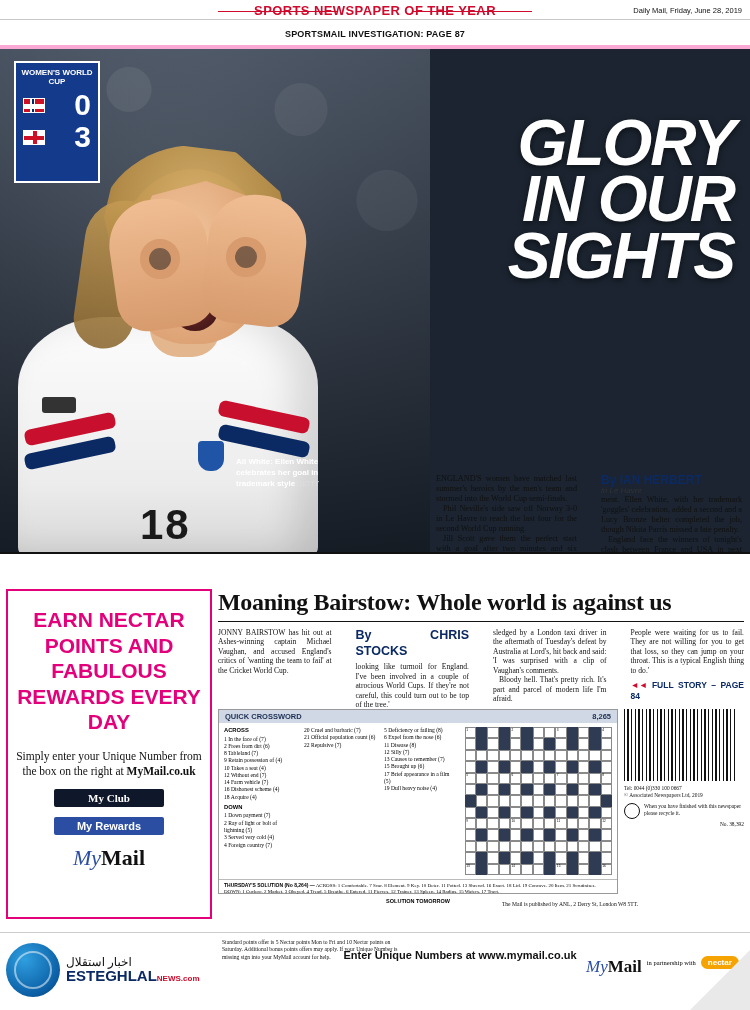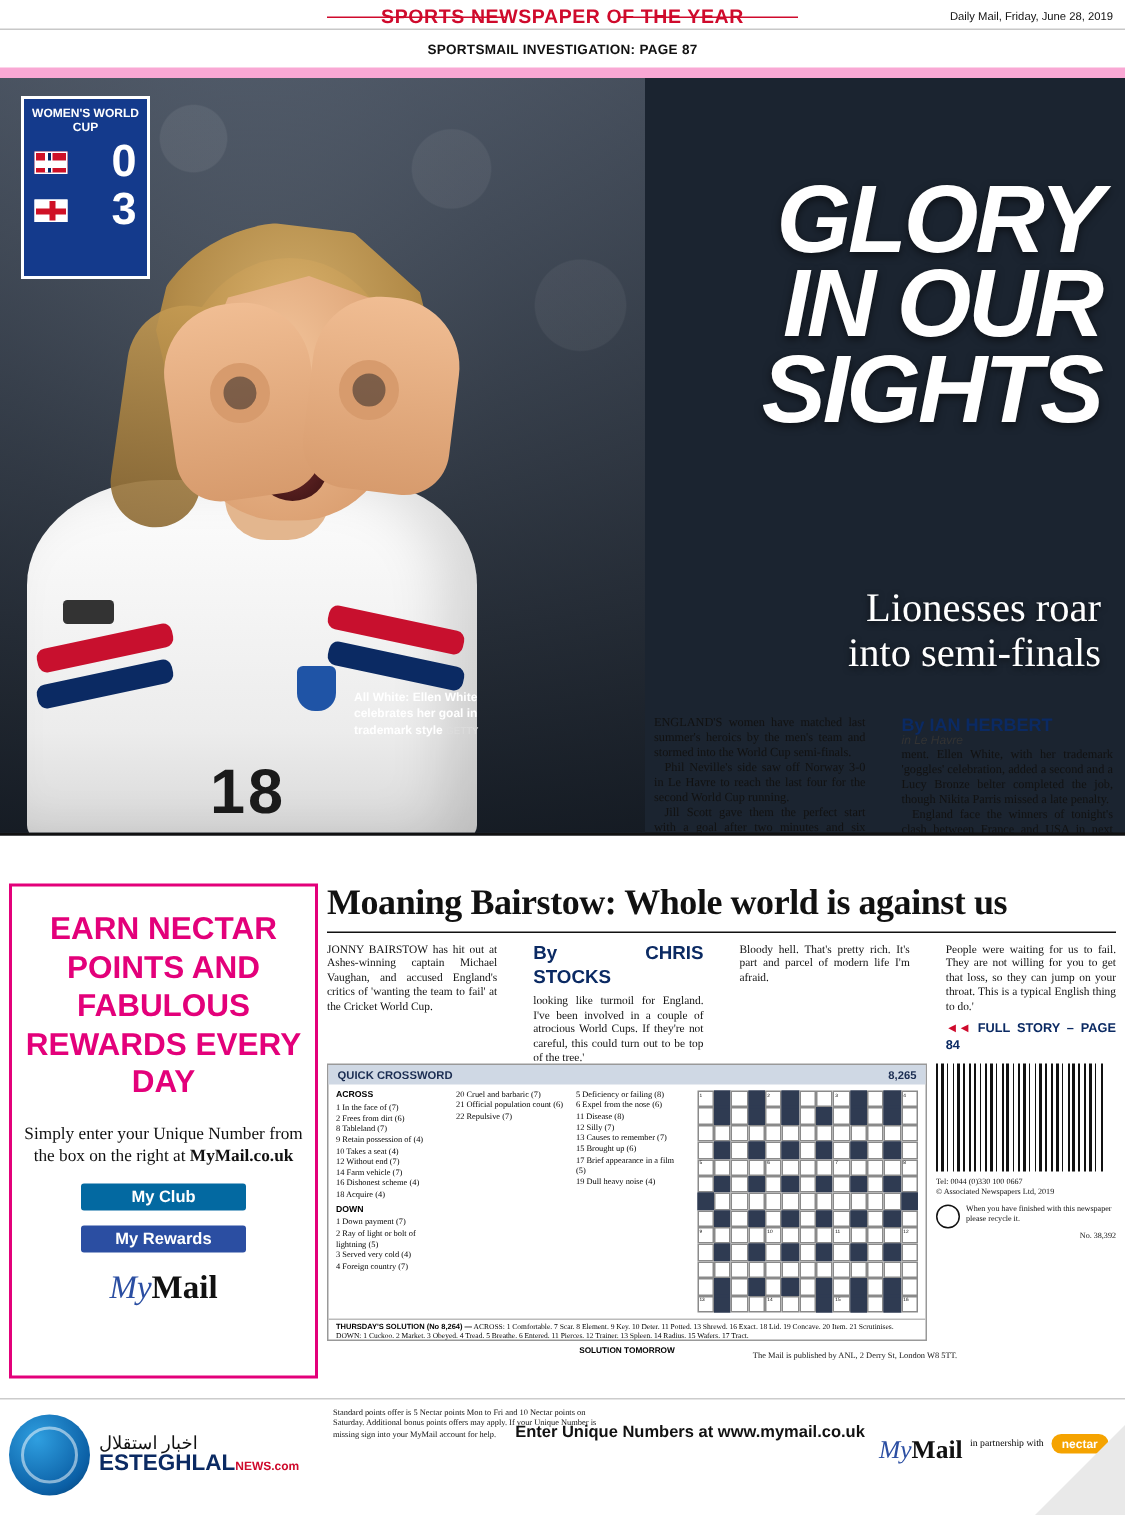--- a/index.html
+++ b/index.html
@@ -43,21 +43,21 @@
     text-align: center;
   }
   .headline-bar h1 {
     font-family: "Liberation Serif", serif;
     font-weight: bold; font-size: 25px; color: #0b2a63;
     letter-spacing: -0.3px;
   }
   .investigation {
     text-align: center;
     padding: 3px 0 4px 0;
-    border-bottom: 7px solid #f9a8d4;
+    border-bottom: 4px solid #f9a8d4;
   }
   .investigation span {
     font-family: "Liberation Sans", sans-serif;
     font-weight: bold; font-size: 9px; color: #111;
     background: #fff; padding: 0 6px;
     letter-spacing: .2px;
   }
 
   
   .hero {
@@ -228,21 +228,21 @@
   .promo p {
     margin-top:14px; font-size:11.5px; line-height:1.3; color:#111;
     font-family:"Liberation Serif", serif;
   }
   .promo p b { font-weight:bold; }
   .pill {
     margin:10px auto 0 auto; width:110px; padding:3px 0; color:#fff;
     font-family:"Liberation Sans", sans-serif; font-weight:bold; font-size:11px;
     border-radius:2px;
   }
-  .pill.club { background:#0369a1; }
+  .pill.club { background:#0f172a;font-family:Liberation Serif, serif; }
   .pill.rewards { background:#2b4ea2; }
   .mymail-logo {
     margin-top:10px; font-family:"Liberation Serif", serif; font-size:22px; color:#111;
   }
   .mymail-logo .my { color:#2b4ea2; font-style:italic; }
 
   .bairstow { position:absolute; left:218px; top:4px; width:526px; }
   .bairstow h2 {
     font-family:"Liberation Serif", serif; font-size:24px; color:#111; letter-spacing:-.3px;
     border-bottom:1px solid #111; padding-bottom:5px;
@@ -386,24 +386,20 @@
         <div class="flag eng"></div>
         <div class="score">3</div>
       </div>
     </div>
 
     <div class="glory">
       <div class="l">GLORY</div>
       <div class="l">IN OUR</div>
       <div class="l">SIGHTS</div>
     </div>
-    <div class="sub">
-      <div>Lionesses roar</div>
-      <div>into semi-finals</div>
-    </div>
 
     <div class="caption">
       <b>All White: Ellen White celebrates her goal in trademark style</b>
       <span class="credit">GETTY</span>
     </div>
 
     <div class="story">
       <div class="story-cols">
         <div class="story-col">
           <p>ENGLAND'S women have matched last summer's heroics by the men's team and stormed into the World Cup semi-finals.</p>
@@ -442,20 +438,21 @@
       <div class="b-cols">
         <div class="b-col">
           <p>JONNY BAIRSTOW has hit out at Ashes-winning captain Michael Vaughan, and accused England's critics of 'wanting the team to fail' at the Cricket World Cup.</p>
         </div>
         <div class="b-col">
           <div class="bl">By CHRIS STOCKS</div>
           <p>looking like turmoil for England. I've been involved in a couple of atrocious World Cups. If they're not careful, this could turn out to be top of the tree.'</p>
           <p>A rattled Bairstow, who was</p>
         </div>
         <div class="b-col">
+          <p>sledged by a London taxi driver in the aftermath of Tuesday's defeat by Australia at Lord's, hit back and said: 'I was surprised with a clip of Vaughan's comments.</p>
           <p>Bloody hell. That's pretty rich. It's part and parcel of modern life I'm afraid.</p>
         </div>
         <div class="b-col">
           <p>People were waiting for us to fail. They are not willing for you to get that loss, so they can jump on your throat. This is a typical English thing to do.'</p>
           <div class="fullstory">
             <span class="arrows">◄◄</span>
             <span>FULL STORY – PAGE 84</span>
           </div>
         </div>
       </div>

